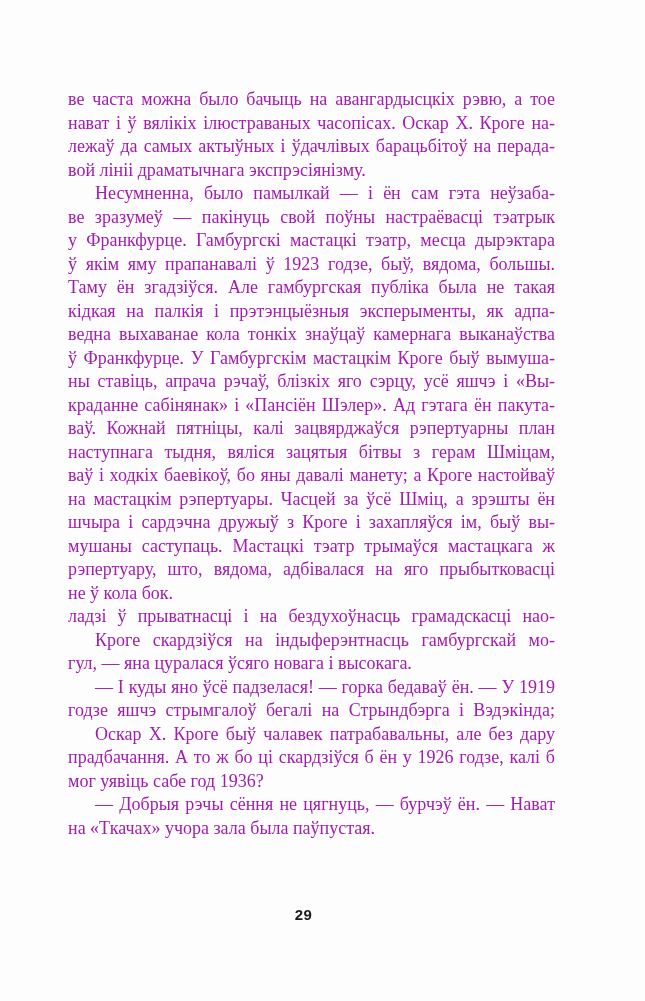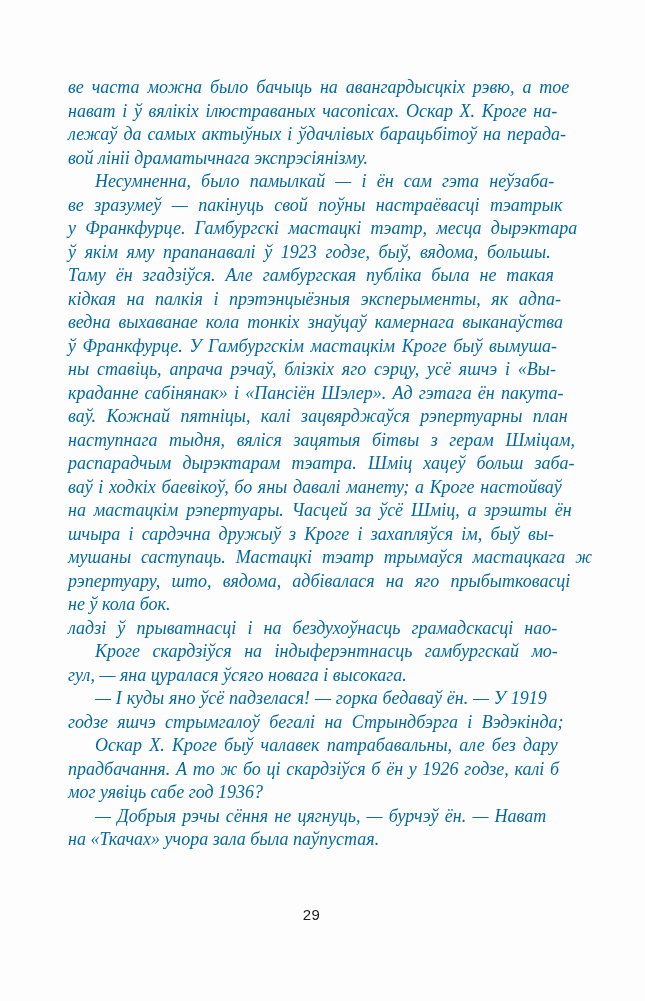--- a/index.html
+++ b/index.html
@@ -7,43 +7,42 @@
     position: relative;
     width: 645px;
     height: 1001px;
     background: #fdfdfd;
     font-family: "Liberation Serif", "DejaVu Serif", serif;
     overflow: hidden;
   }
   .text-block {
     position: absolute;
     left: 68px;
-    top: 76px;
+    top: 88px;
     width: 487px;
     font-size: 18px;
     line-height: 23.5px;
-    color: #0369a1;
+    color: #a21caf;
     text-rendering: optimizeLegibility;
-    font-style: italic;
   }
   .line {
     height: 23.5px;
     white-space: nowrap;
     overflow: visible;
   }
   .line > span { white-space: pre; }
   .line.indent { padding-left: 27px; }
   .page-number {
     position: absolute;
     top: 906px;
-    left: 68px;
+    left: 60px;
     width: 487px;
     text-align: center;
     font-family: "Liberation Sans", "DejaVu Sans", sans-serif;
-    font-weight: 400;
+    font-weight: 700;
     font-size: 15px;
     letter-spacing: 0.5px;
     color: #1c1c1c;
   }
 </style>
 </head>
 <body>
 
 <div class="page">
   <div class="text-block" id="text-block">
@@ -56,21 +55,20 @@
       <div class="line"><span style="word-spacing: 4.71615px;">у Франкфурце. Гамбургскі мастацкі тэатр, месца дырэктара</span></div>
       <div class="line"><span style="word-spacing: 4.15104px;">ў якім яму прапанавалі ў 1923 годзе, быў, вядома, большы.</span></div>
       <div class="line"><span style="word-spacing: 5.39648px;">Таму ён згадзіўся. Але гамбургская публіка была не такая</span></div>
       <div class="line"><span style="word-spacing: 6.16295px;">кідкая на палкія і прэтэнцыёзныя эксперыменты, як адпа-</span></div>
       <div class="line"><span style="word-spacing: 3.55208px;">ведна выхаванае кола тонкіх знаўцаў камернага выканаўства</span></div>
       <div class="line"><span style="word-spacing: 2.09152px; margin-top: 40px;">ў Франкфурце. У Гамбургскім мастацкім Кроге быў вымуша-</span></div>
       <div class="line"><span style="word-spacing: 3.27344px; text-align: right;">ны ставіць, апрача рэчаў, блізкіх яго сэрцу, усё яшчэ і «Вы-</span></div>
       <div class="line"><span style="word-spacing: 1.67969px;">краданне сабінянак» і «Пансіён Шэлер». Ад гэтага ён пакута-</span></div>
       <div class="line"><span style="word-spacing: 5.94271px;">ваў. Кожнай пятніцы, калі зацвярджаўся рэпертуарны план</span></div>
       <div class="line"><span style="word-spacing: 7.10714px;">наступнага тыдня, вяліся зацятыя бітвы з герам Шміцам,</span></div>
-      <div class="line"><span style="word-spacing: 6.56771px;">распарадчым дырэктарам тэатра. Шміц хацеў больш заба-</span></div>
       <div class="line"><span style="word-spacing: 1.16406px;">ваў і ходкіх баевікоў, бо яны давалі манету; а Кроге настойваў</span></div>
       <div class="line"><span style="word-spacing: 3.31597px;">на мастацкім рэпертуары. Часцей за ўсё Шміц, а зрэшты ён</span></div>
       <div class="line"><span style="word-spacing: 3.70469px;">шчыра і сардэчна дружыў з Кроге і захапляўся ім, быў вы-</span></div>
       <div class="line"><span style="word-spacing: 5.3724px;">мушаны саступаць. Мастацкі тэатр трымаўся мастацкага ж</span></div>
       <div class="line"><span style="word-spacing: 6.6901px;">рэпертуару, што, вядома, адбівалася на яго прыбытковасці</span></div>
       <div class="line last"><span>не ў кола бок.</span></div>
       <div class="line"><span style="word-spacing: 6.63839px;">ладзі ў прыватнасці і на бездухоўнасць грамадскасці нао-</span></div>
       <div class="line indent"><span style="word-spacing: 8px;">Кроге скардзіўся на індыферэнтнасць гамбургскай мо-</span></div>
       <div class="line last"><span>гул, — яна цуралася ўсяго новага і высокага.</span></div>
       <div class="line indent"><span style="word-spacing: 0.31901px;">— І куды яно ўсё падзелася! — горка бедаваў ён. — У 1919</span></div>

